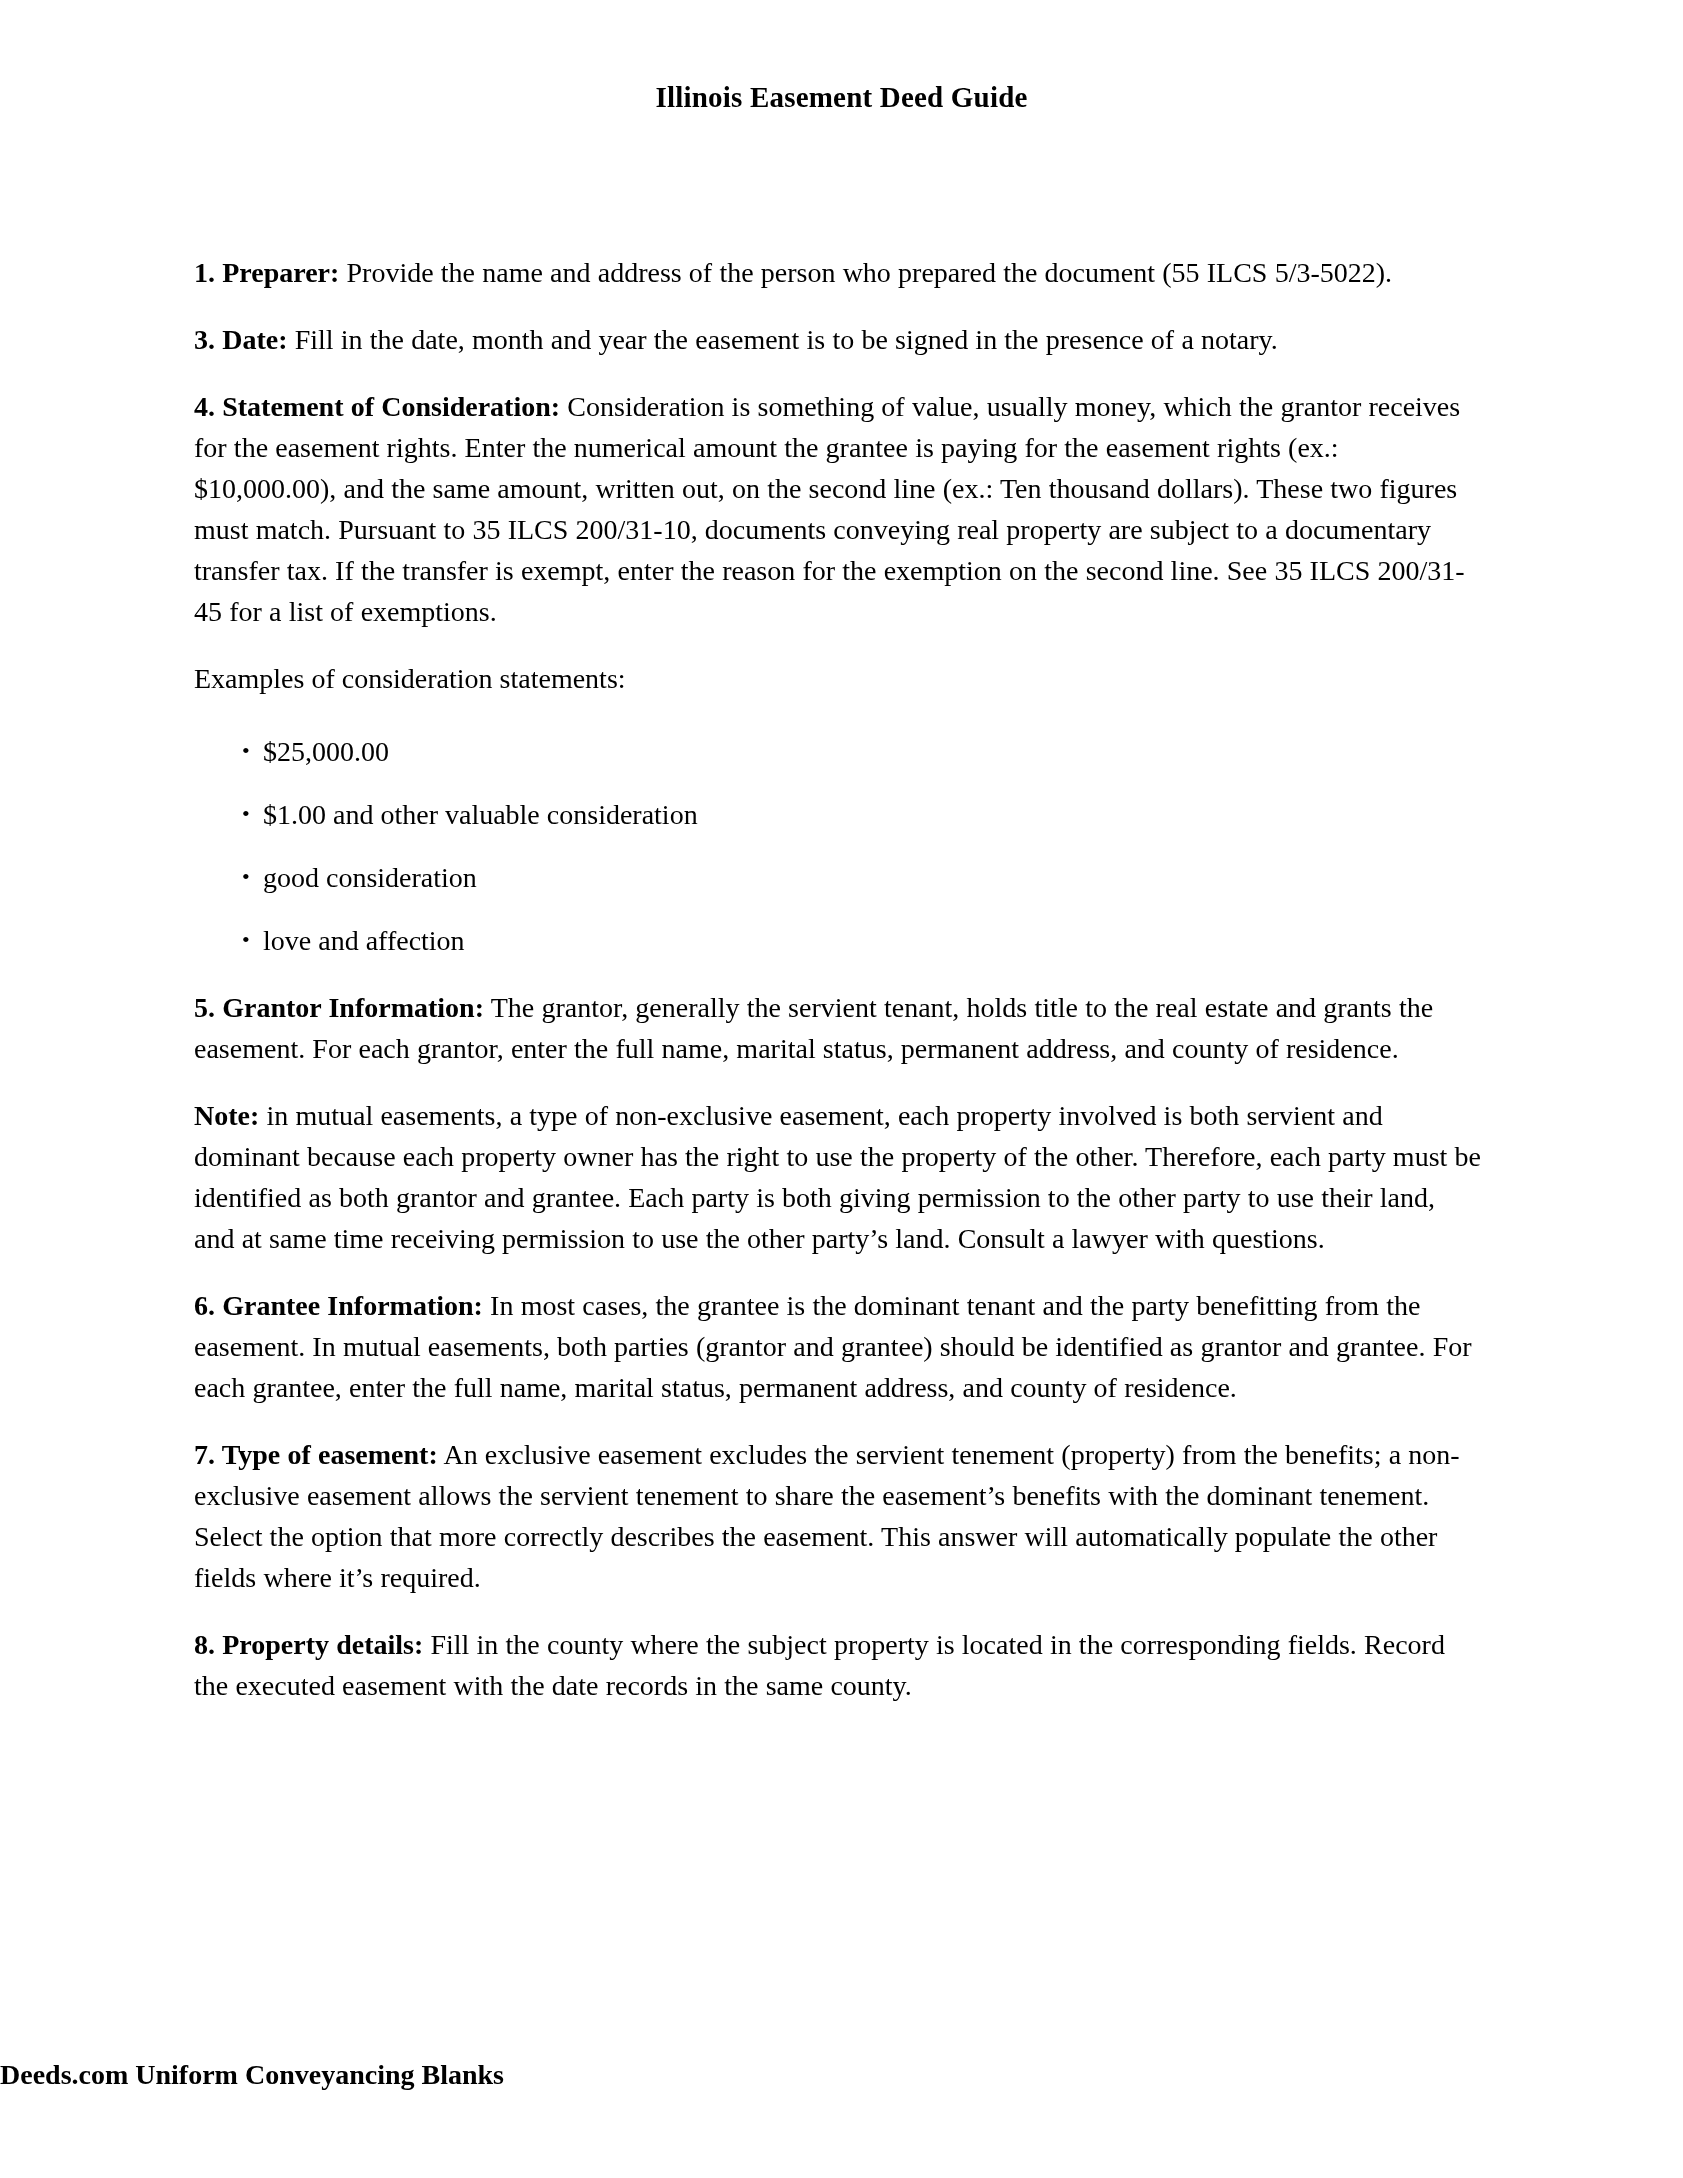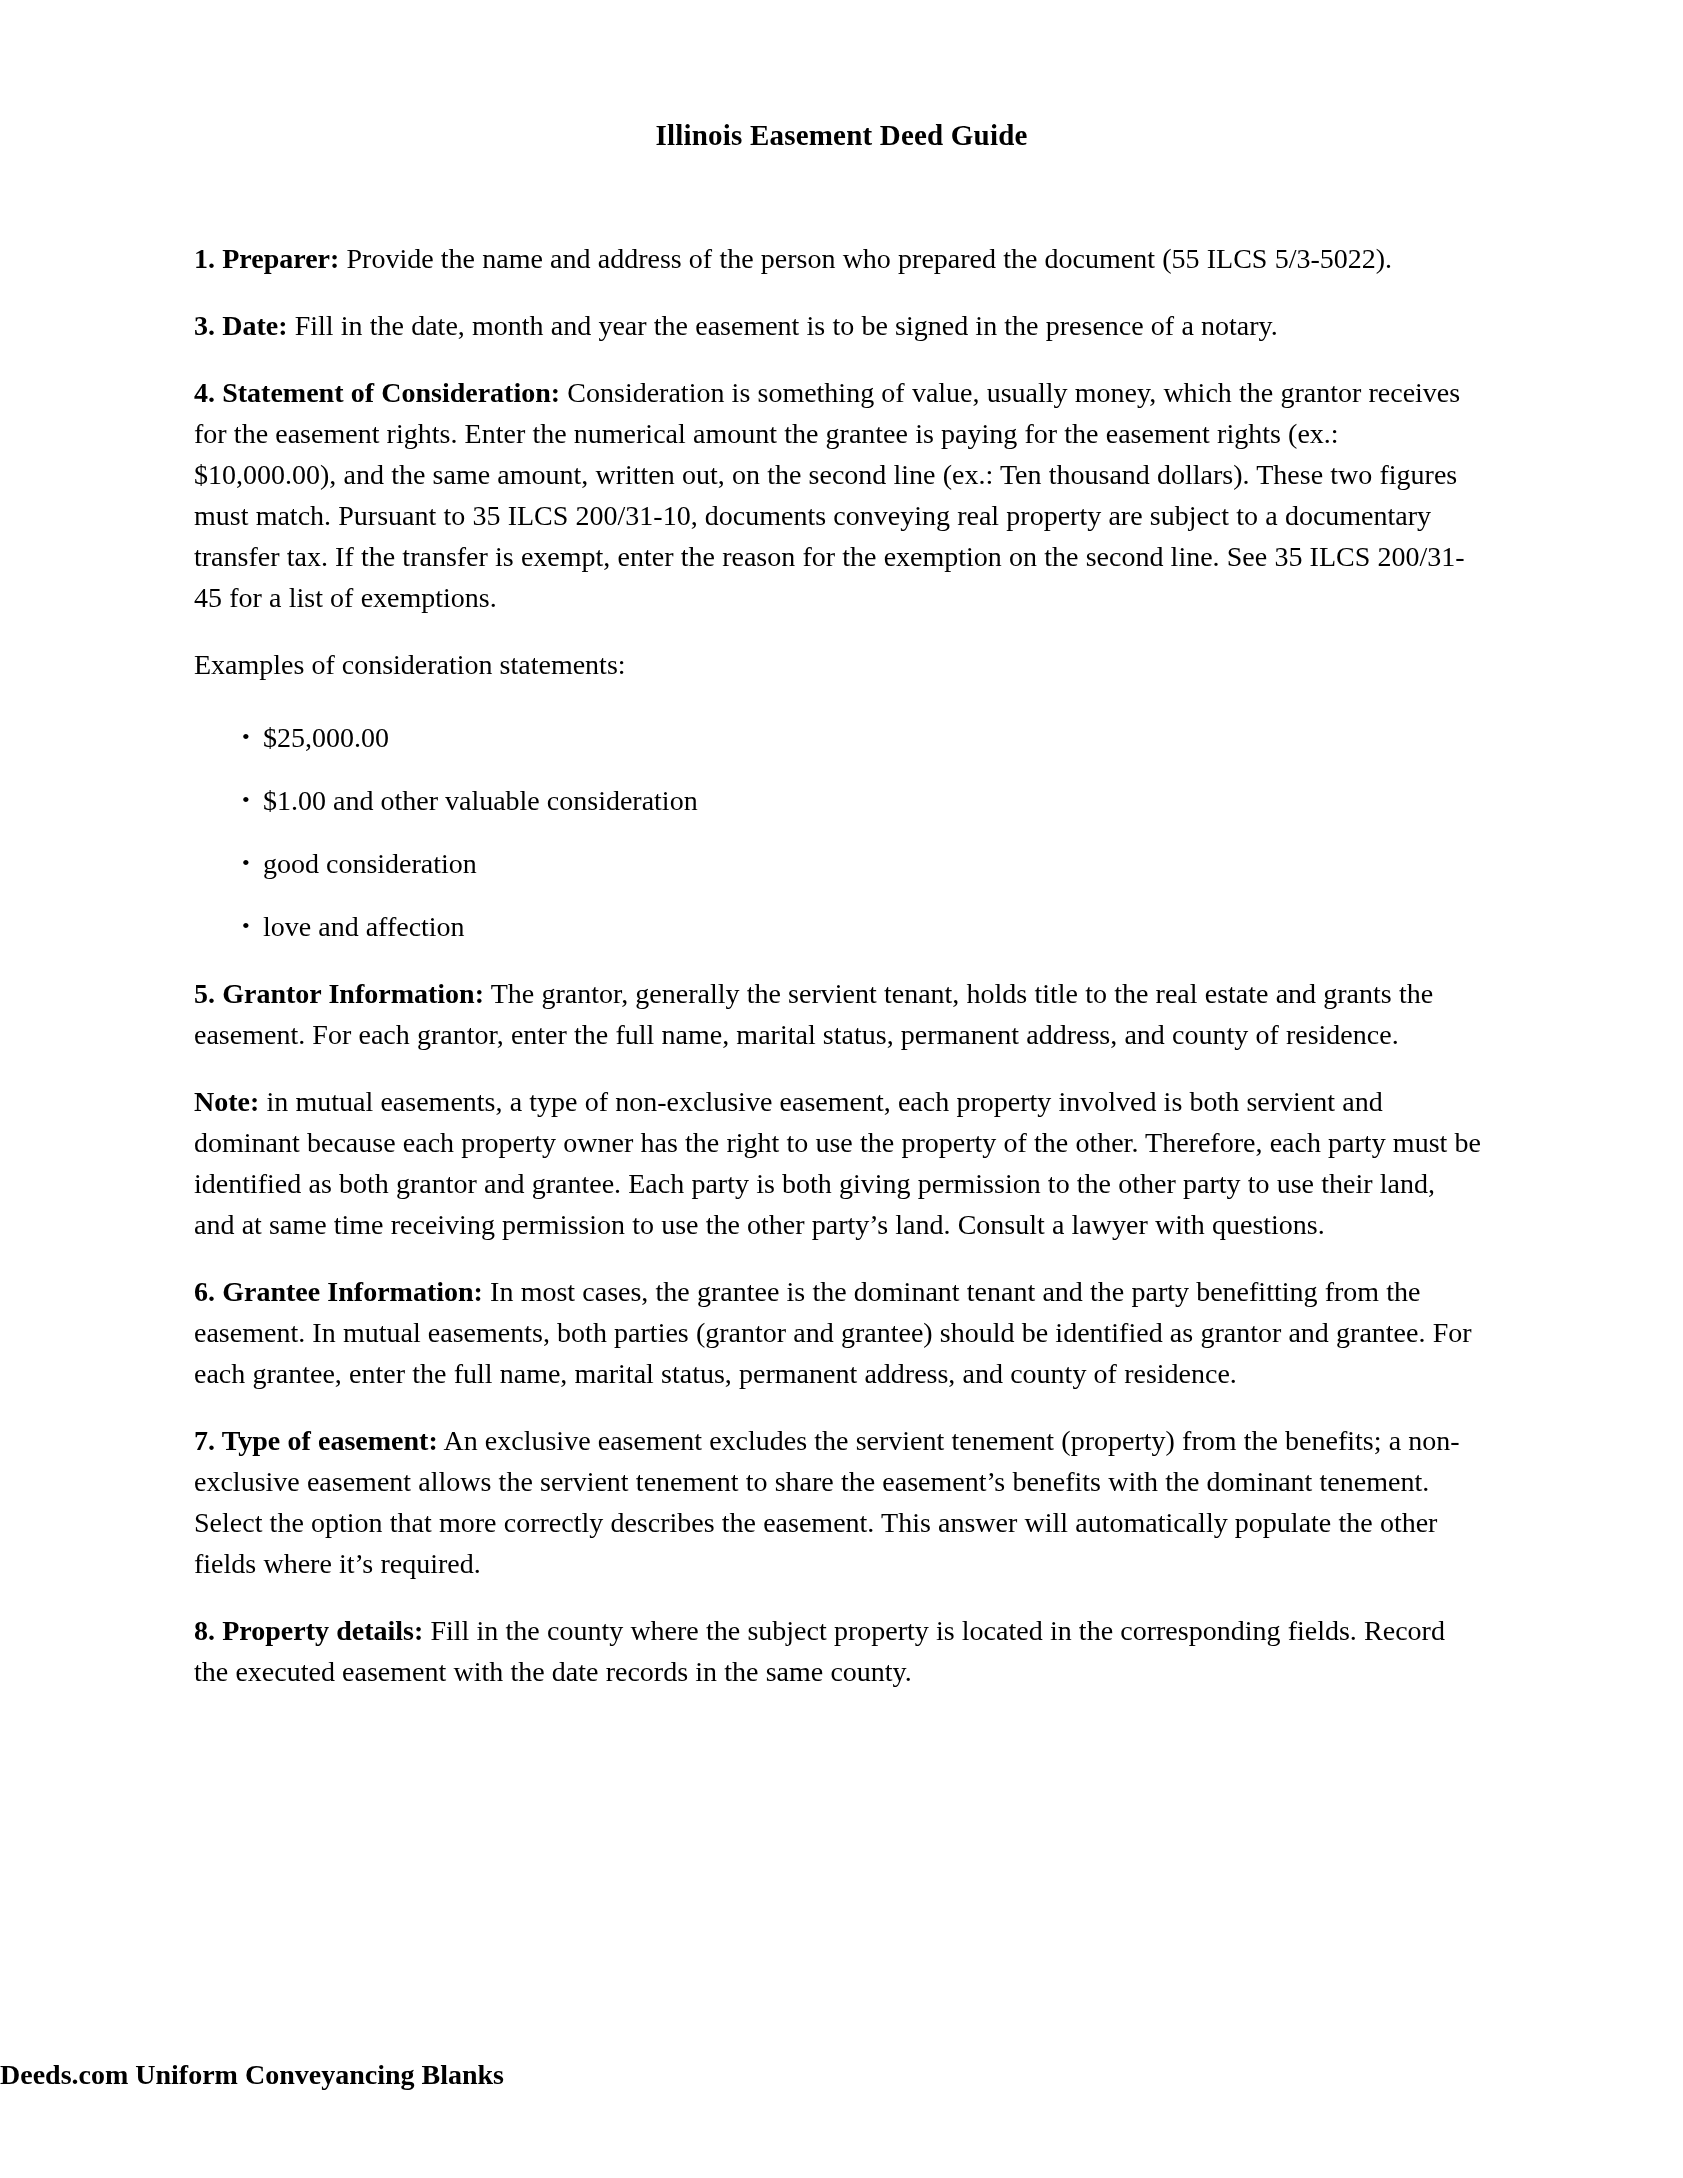--- a/index.html
+++ b/index.html
@@ -20,26 +20,26 @@
     background: #ffffff;
     box-sizing: border-box;
     overflow: hidden;
   }
   .doc-title {
     text-align: center;
     font-weight: bold;
     font-size: 29px;
     letter-spacing: 0.2px;
     margin: 0;
-    padding-top: 119px;
+    padding-top: 81px;
   }
   .content {
     position: absolute;
     left: 194px;
-    top: 238px;
+    top: 252px;
     width: 1287px;
   }
   p.para {
     font-size: 28px;
     line-height: 41px;
     margin: 0 0 26px 0;
     text-align: left;
     word-spacing: 0.2px;
   }
   p.para .lead {

